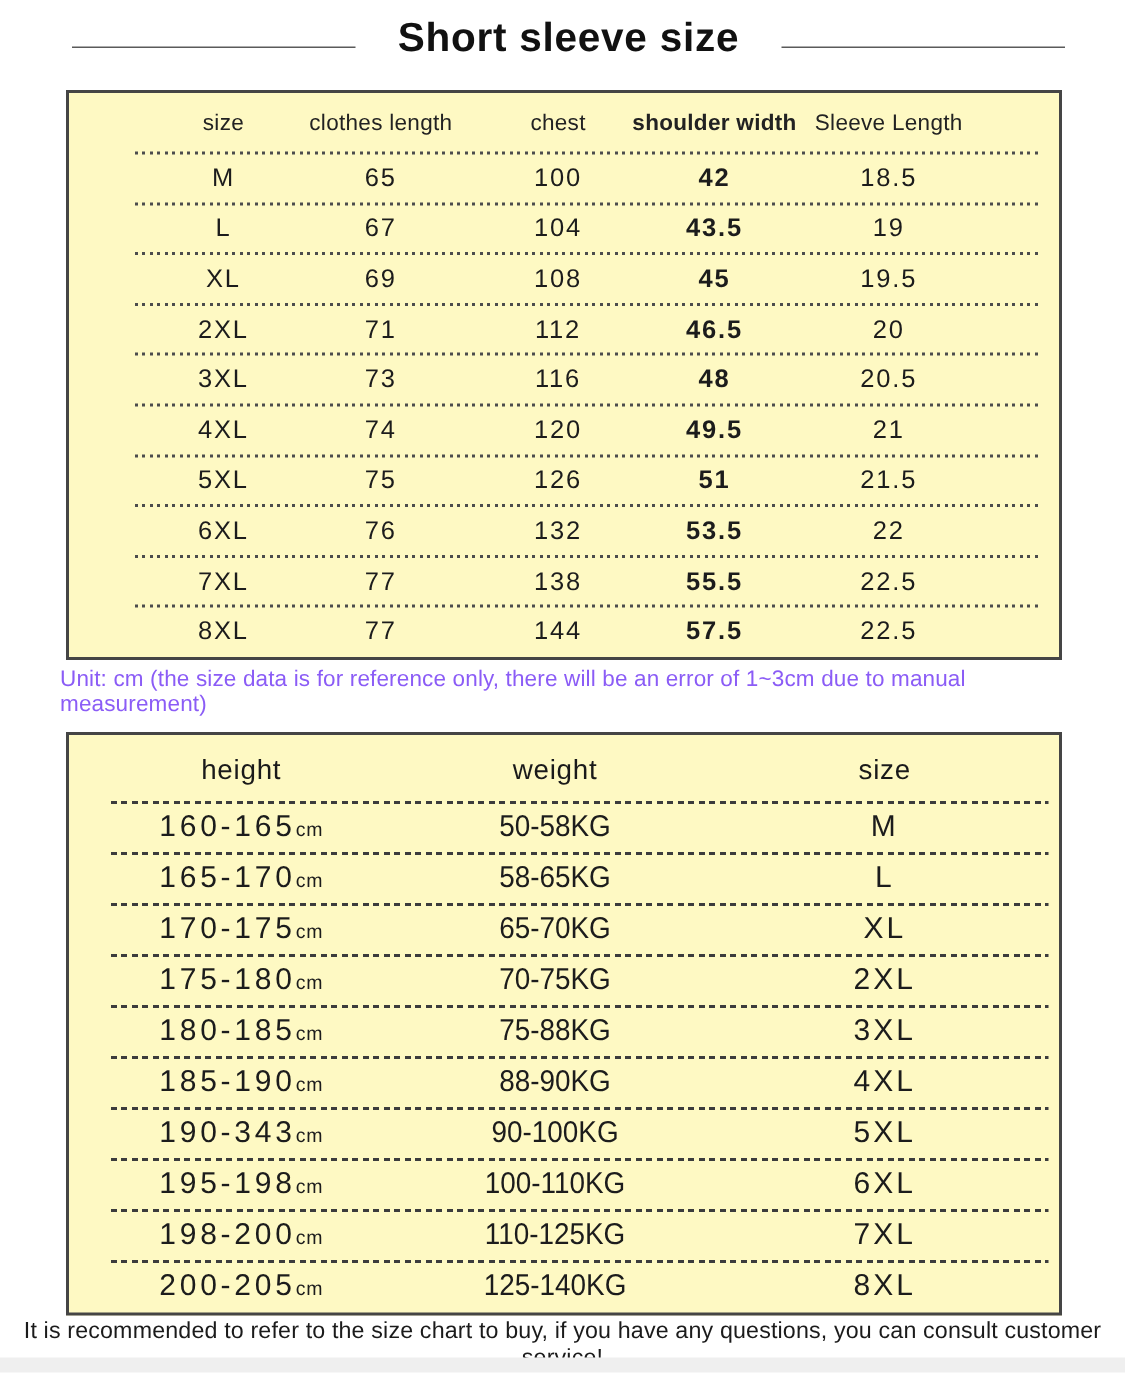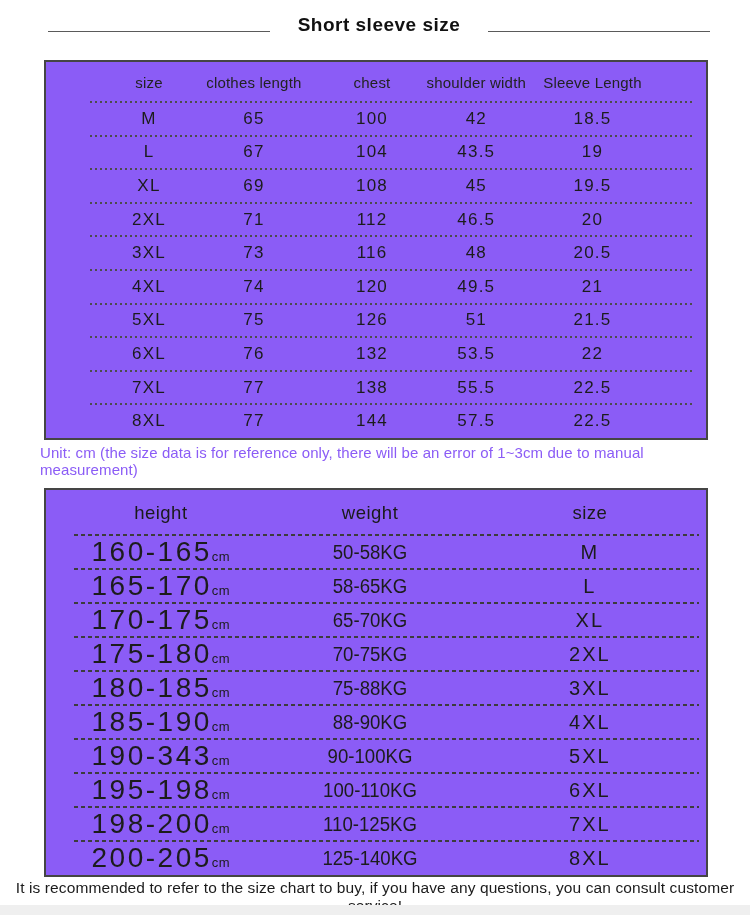--- a/index.html
+++ b/index.html
@@ -12,28 +12,28 @@
     overflow: hidden;
   }
 
   
   .title-row {
     position: absolute; top: 6px; left: 48px; right: 40px; height: 38px;
     display: flex; align-items: center;
   }
   .title-line { flex: 1; height: 1px; background: #5a5a5a; margin-top: 12px; }
   .page-title {
-    font-size: 19px; font-weight: 700; letter-spacing: .5px;
+    font-size: 27px; font-weight: 700; letter-spacing: .5px;
     margin: 0 28px; white-space: nowrap; color: #111;
   }
 
   
   .tbl {
     position: absolute; left: 44px; width: 660px;
-    border: 2px solid #454545; background: #8b5cf6;
+    border: 2px solid #454545; background: #fef9c3;
     display: flex; flex-direction: column;
   }
   .row { position: relative; }
   .cell {
     position: absolute; top: 50%;
     transform: translate(-50%, -50%);
     white-space: nowrap;
   }
   
   .dashed::after {
@@ -46,41 +46,41 @@
   #size-table .drow { flex: 1; }
   #size-table .dashed::after {
     left: 44px; right: 14px;
     background: repeating-linear-gradient(90deg, #4c4c4c 0 2px, transparent 2px 5px);
   }
   #size-table .hrow .cell { font-size: 15px; color: #222; letter-spacing: .2px; }
   #size-table .drow .cell { font-size: 17px; letter-spacing: 1.2px; }
   #size-table .c1 { left: 15.6%; }
   #size-table .c2 { left: 31.5%; }
   #size-table .c3 { left: 49.4%; }
-  #size-table .c4 { left: 65.2%; }
+  #size-table .c4 { left: 65.2%; font-weight: bold; }
   #size-table .c5 { left: 82.8%; }
 
   .unit-note {
     position: absolute; top: 444px; left: 40px; right: 40px;
     font-size: 15px; color: #8b5cf6; letter-spacing: .1px;
   }
 
   
   #fit-table { top: 488px; height: 385px; justify-content: flex-end; }
   #fit-table .hrow { height: 45px; flex: none; }
   #fit-table .drow { flex: 1; }
   #fit-table .dashed::after {
     left: 28px; right: 7px;
     background: repeating-linear-gradient(90deg, #3c3c3c 0 4px, transparent 4px 7px);
   }
   #fit-table .hrow .cell { font-size: 18.5px; color: #1a1a1a; letter-spacing: .5px; }
   #fit-table .c1 { left: 17.4%; }
   #fit-table .c2 { left: 49.1%; }
   #fit-table .c3 { left: 82.4%; }
-  #fit-table .height-val { font-size: 28px; letter-spacing: 2.5px; }
+  #fit-table .height-val { font-size: 20px; letter-spacing: 2.5px; }
   #fit-table .height-unit { font-size: 13px; letter-spacing: .5px; }
   #fit-table .weight-val {
     font-size: 20px; letter-spacing: 0;
     transform: translate(-50%, -50%) scaleX(.93);
   }
   #fit-table .size-val { font-size: 20px; letter-spacing: 2px; }
 
   .footer-note {
     position: absolute; top: 879px; left: 0; right: 0;
     text-align: center; font-size: 15.5px; color: #1b1b1b; letter-spacing: .1px;

